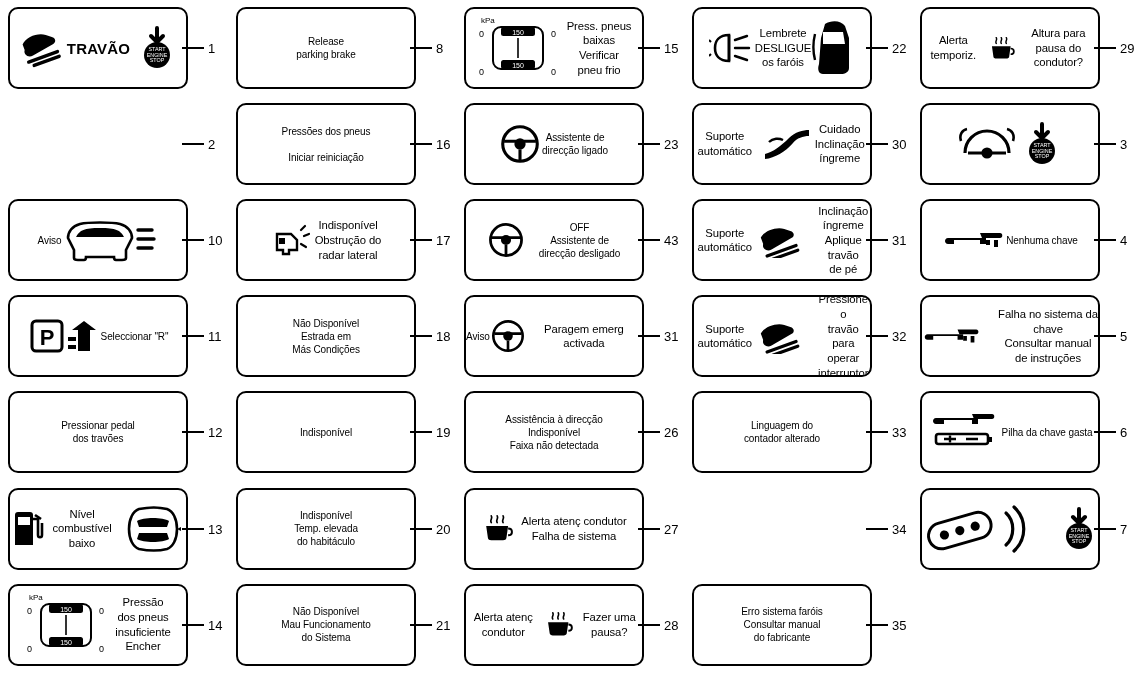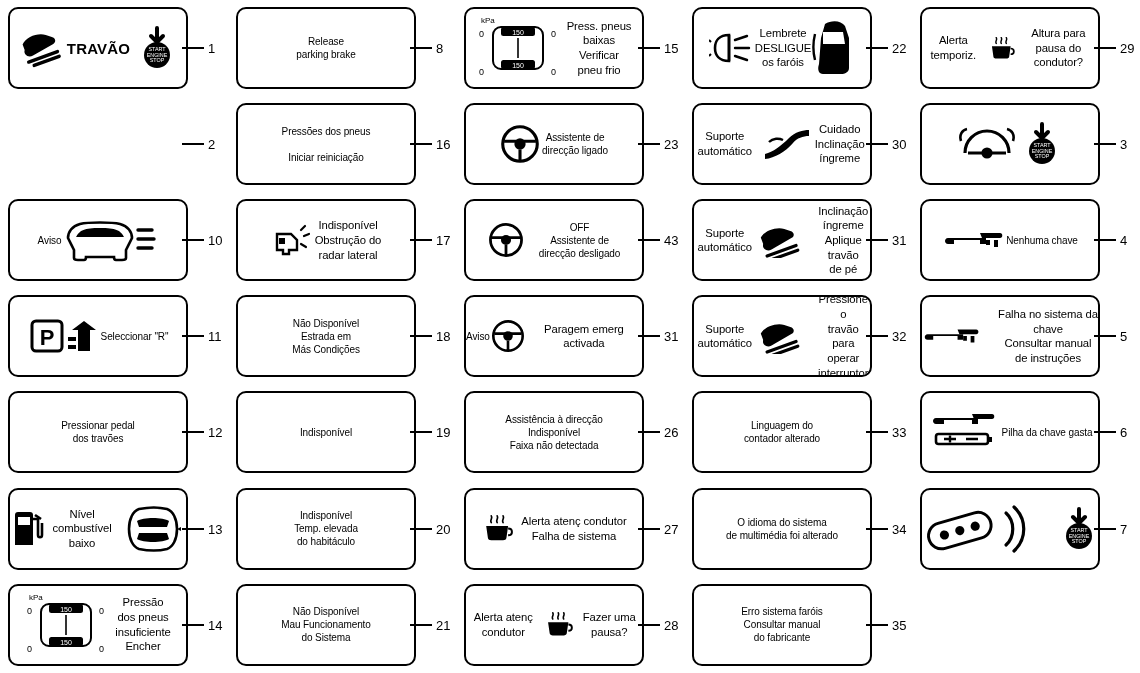--- a/index.html
+++ b/index.html
@@ -495,24 +495,20 @@
   <path d="M32 16 C38 16 38 24 32 24" fill="none" stroke="#000" stroke-width="2.4"></path>
 </svg>
           <div class="txt small">Alerta atenç condutor
 Falha de sistema</div>
         </div>
       </div>
       <div class="leader"></div>
       <div class="num">27</div>
     </div>
     <div class="cell">
-      <div class="box">
-        <div class="txt ">O idioma do sistema
-de multimédia foi alterado</div>
-      </div>
       <div class="leader"></div>
       <div class="num">34</div>
     </div>
     <div class="cell">
       <div class="box">
         <div class="row">
           <svg class="ico" width="130" height="52" viewBox="0 0 130 52" aria-hidden="true">
   <g transform="rotate(-16 40 28)">
     <rect x="6" y="14" width="64" height="26" rx="13" fill="none" stroke="#000" stroke-width="3"></rect>
     <circle cx="22" cy="27" r="4.6" fill="#000"></circle>

